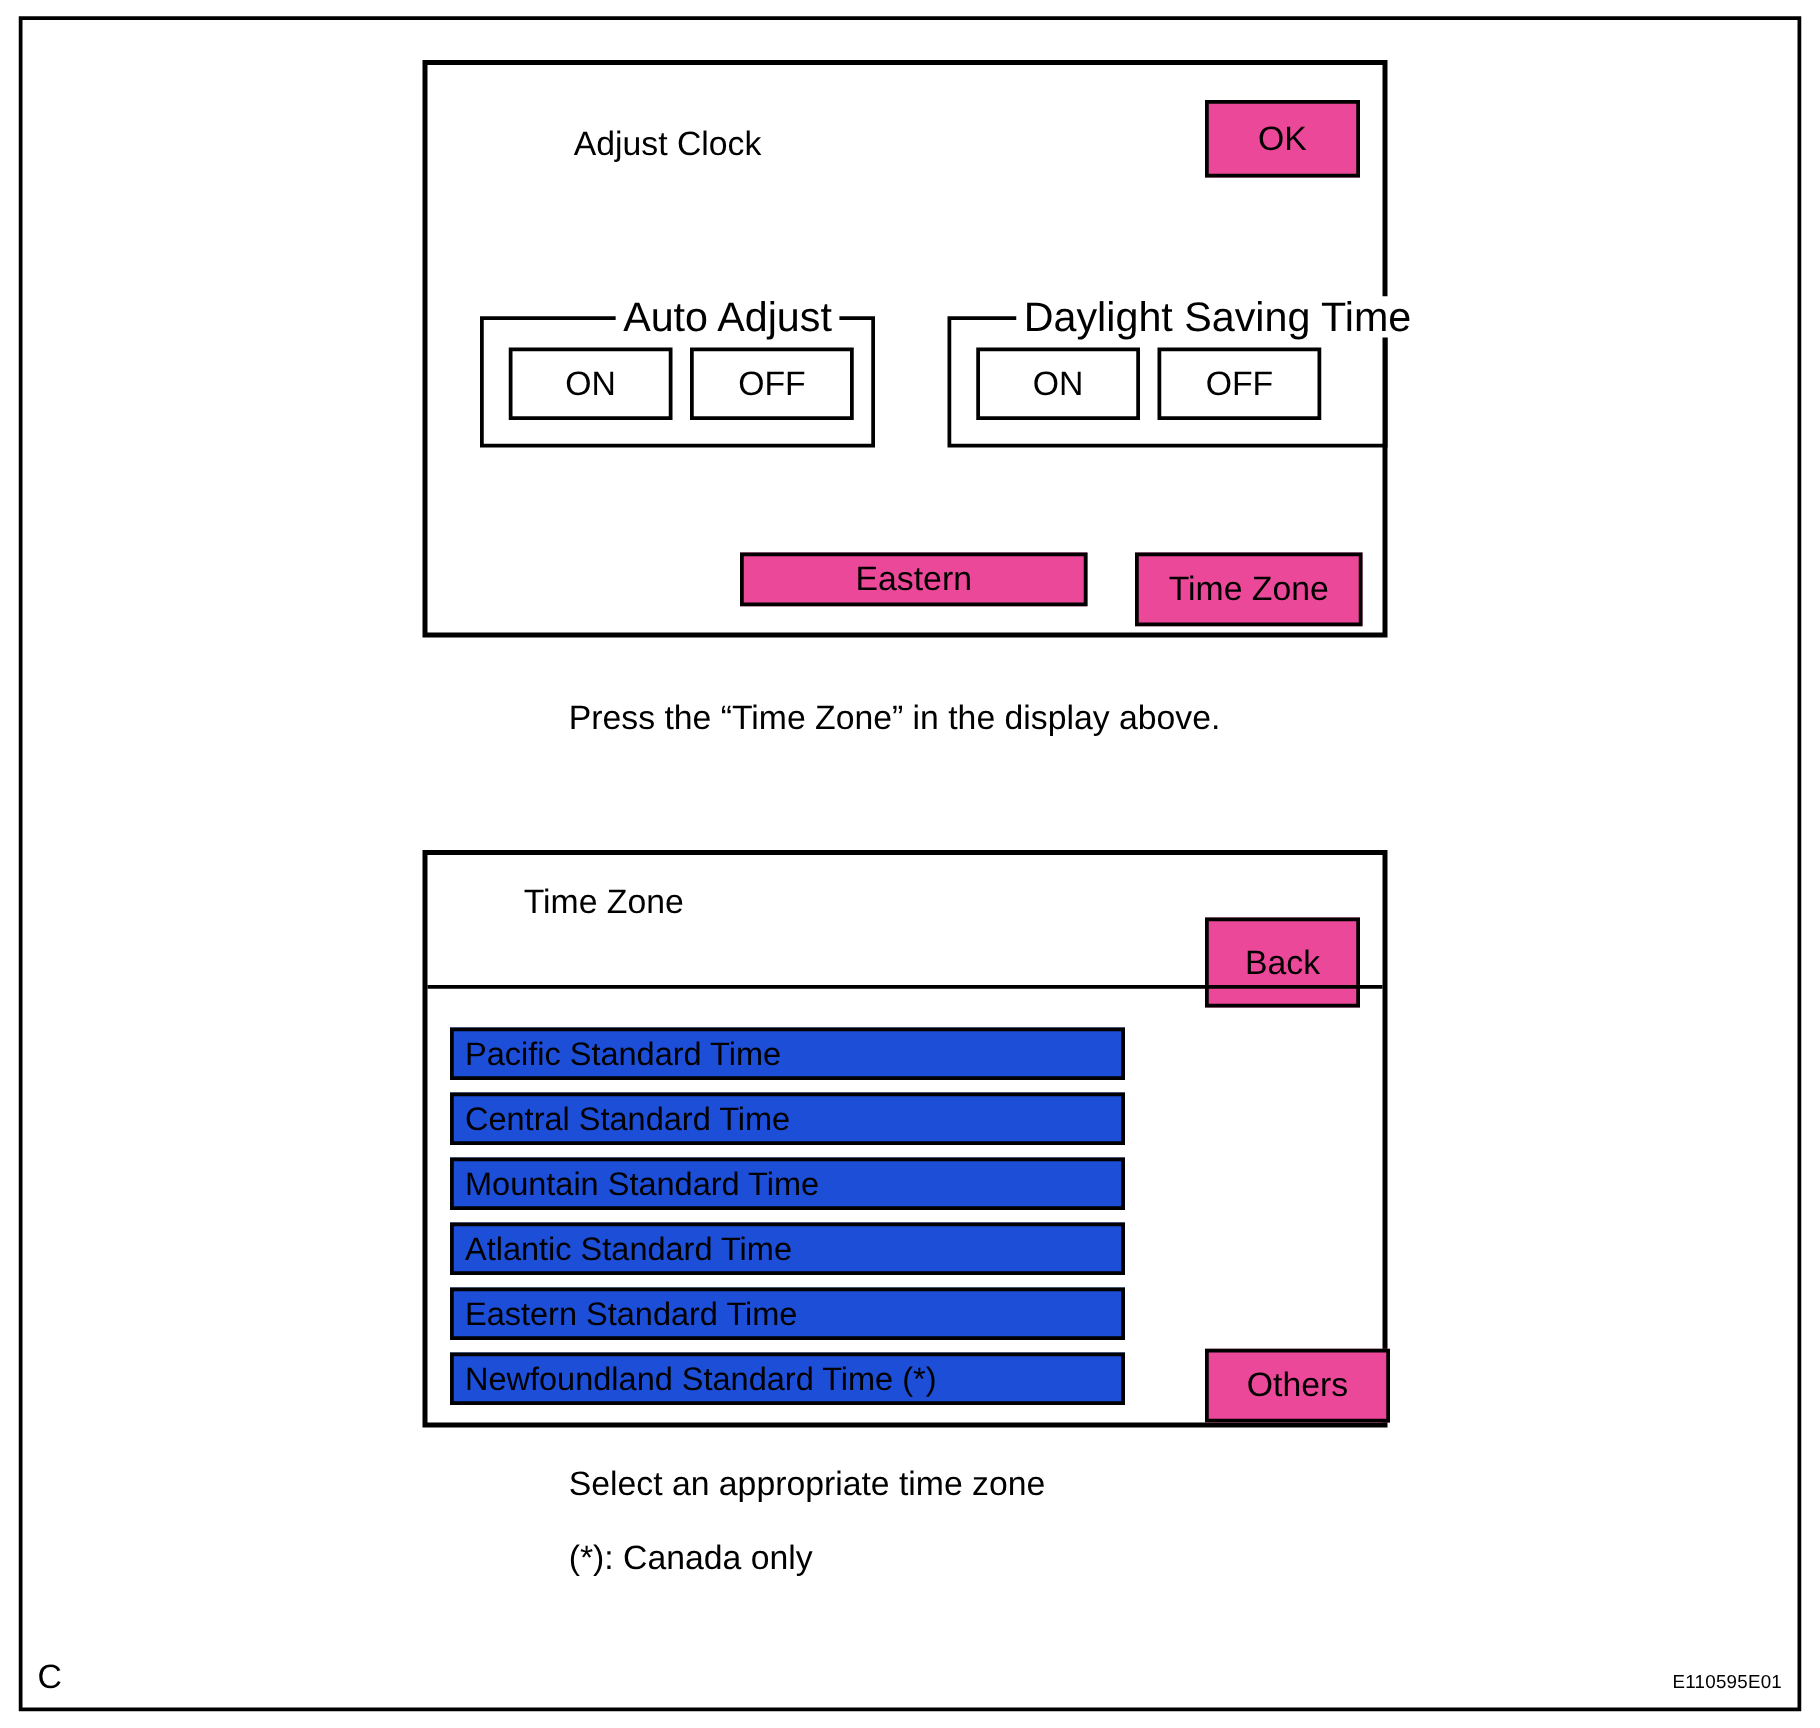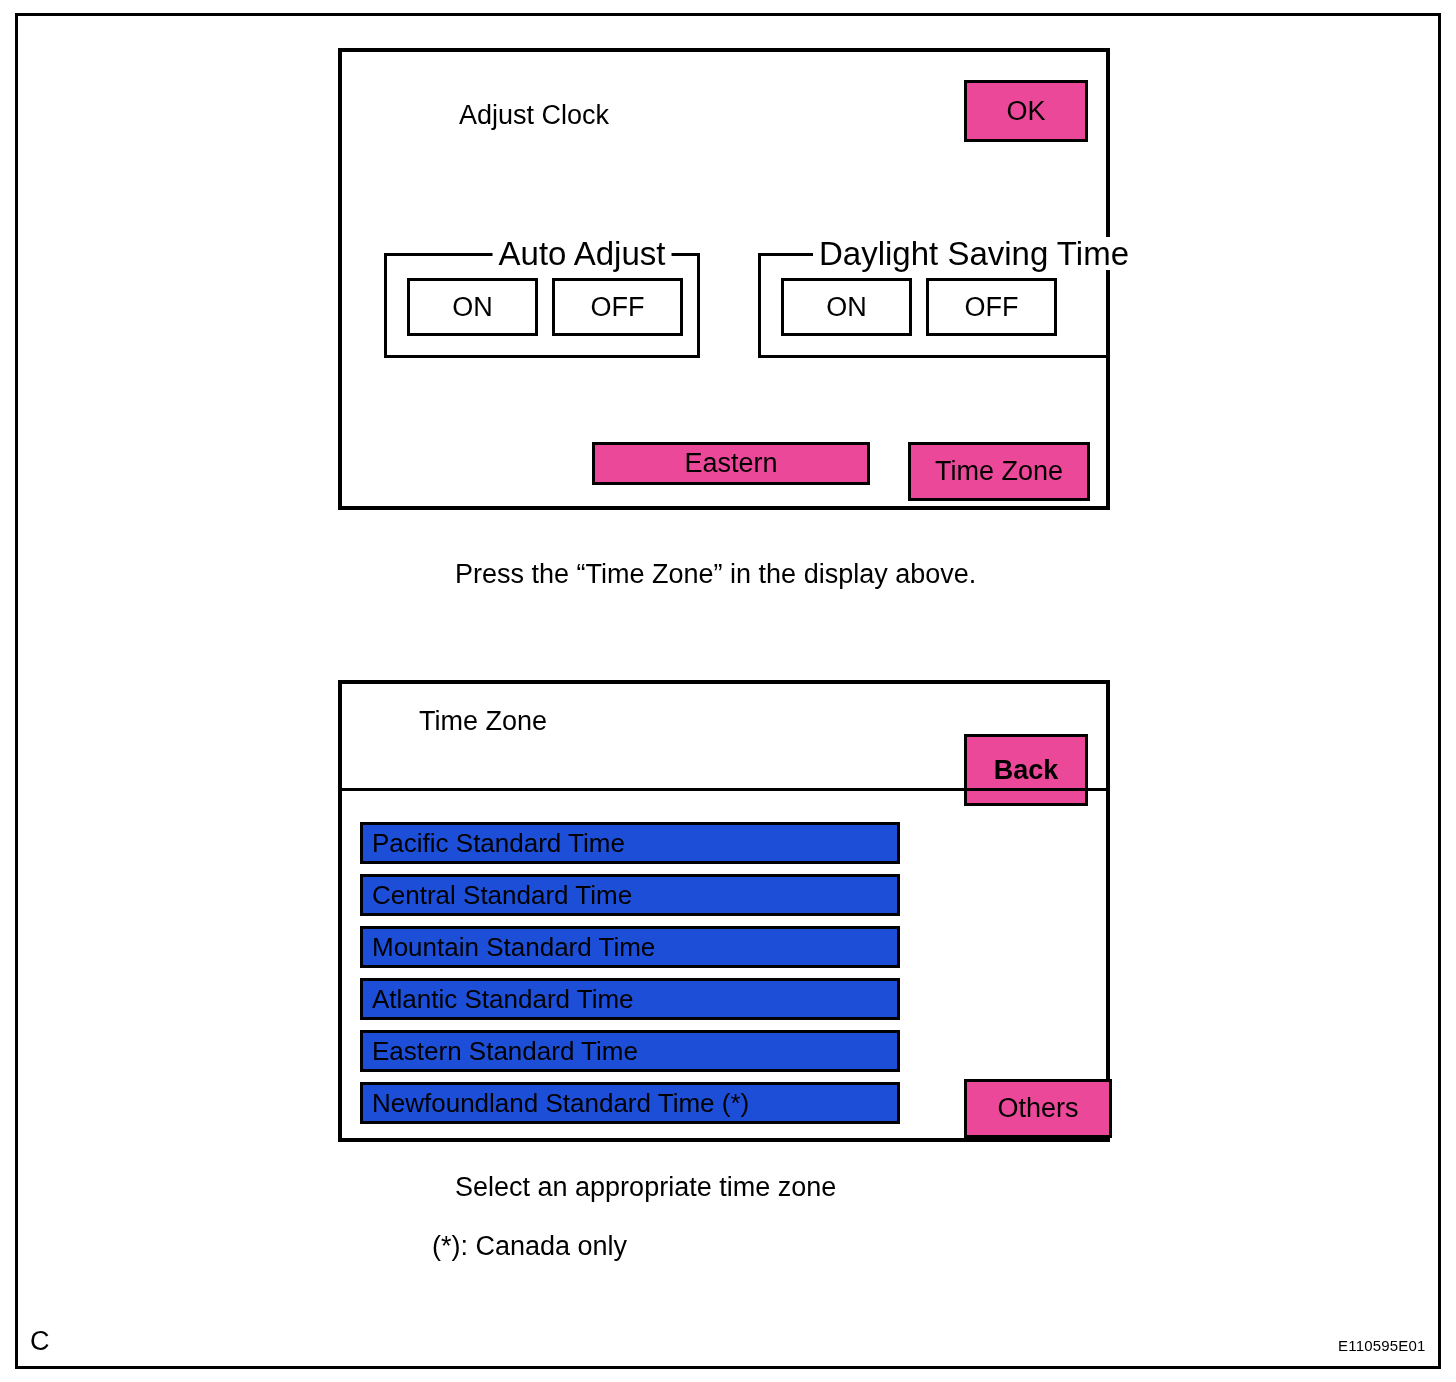--- a/index.html
+++ b/index.html
@@ -109,21 +109,20 @@
     top: 28px;
     width: 124px;
     height: 62px;
   }
 
   #btn-back {
     left: 622px;
     top: 50px;
     width: 124px;
     height: 72px;
-    font-weight: bold;
   }
 
   #btn-eastern {
     left: 250px;
     top: 390px;
     width: 278px;
     height: 43px;
   }
 
   #btn-timezone {
@@ -231,21 +230,21 @@
   
   .caption {
     position: absolute;
     font-size: 27px;
     line-height: 1;
     white-space: nowrap;
   }
 
   #caption-press { left: 455px; top: 561px; }
   #caption-select { left: 455px; top: 1174px; }
-  #caption-note { left: 432px; top: 1233px; }
+  #caption-note { left: 455px; top: 1233px; }
 </style>
 </head>
 <body>
 
 <div id="page">
 
   <div class="outer-frame"></div>
 
   <div class="panel" id="panel-clock">
 

